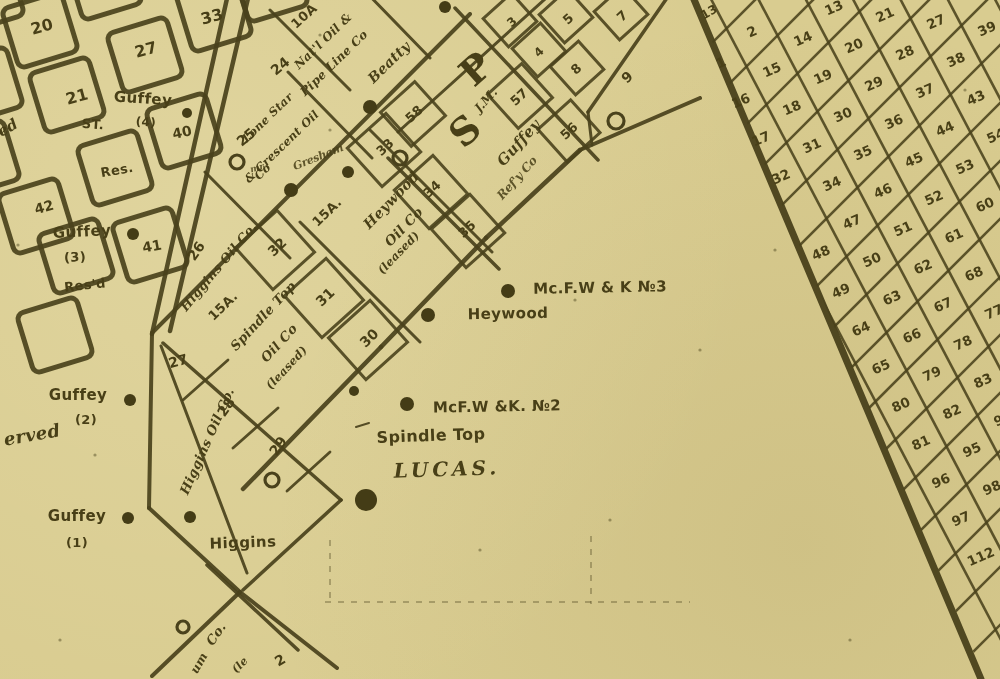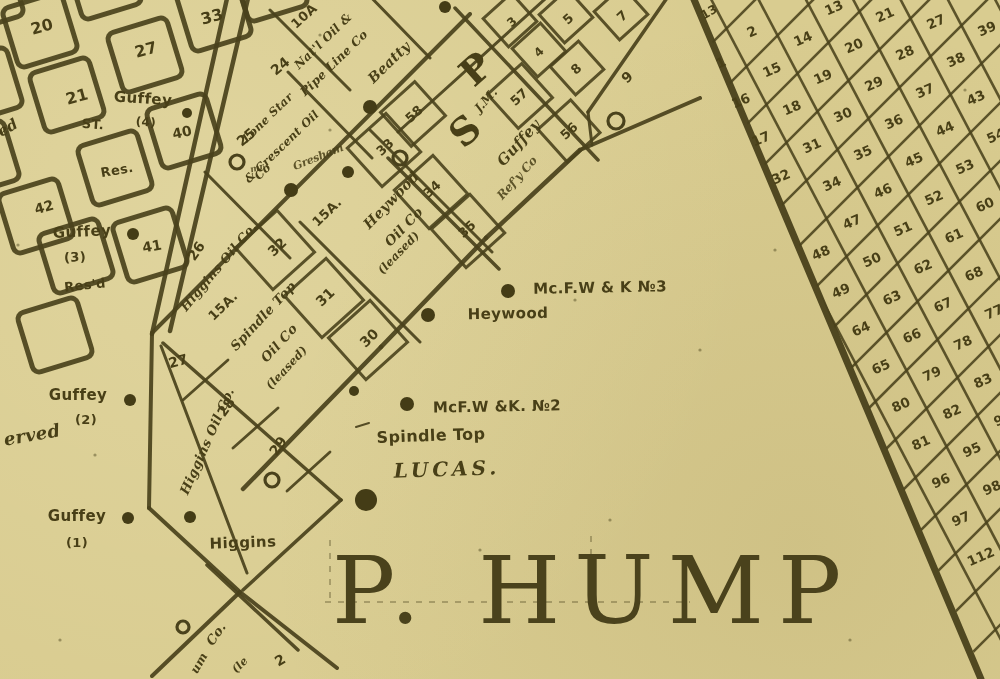--- a/index.html
+++ b/index.html
@@ -290,14 +290,13 @@
       <span class="lbl gridnum" style="left: 921px; top: 443px; font-size: 13.5px; --r: -24deg;">81</span>
       <span class="lbl gridnum" style="left: 952px; top: 412px; font-size: 13.5px; --r: -24deg;">82</span>
       <span class="lbl gridnum" style="left: 983px; top: 381px; font-size: 13.5px; --r: -24deg;">83</span>
       <span class="lbl gridnum" style="left: 941px; top: 481px; font-size: 13.5px; --r: -24deg;">96</span>
       <span class="lbl gridnum" style="left: 972px; top: 450px; font-size: 13.5px; --r: -24deg;">95</span>
       <span class="lbl gridnum" style="left: 1003px; top: 419px; font-size: 13.5px; --r: -24deg;">94</span>
       <span class="lbl gridnum" style="left: 961px; top: 519px; font-size: 13.5px; --r: -24deg;">97</span>
       <span class="lbl gridnum" style="left: 992px; top: 488px; font-size: 13.5px; --r: -24deg;">98</span>
       <span class="lbl gridnum" style="left: 981px; top: 557px; font-size: 13.5px; --r: -24deg;">112</span>
     </div>
-  <div class="big-serif">P. HUMP</div>
 </div>
 
 </body></html>

